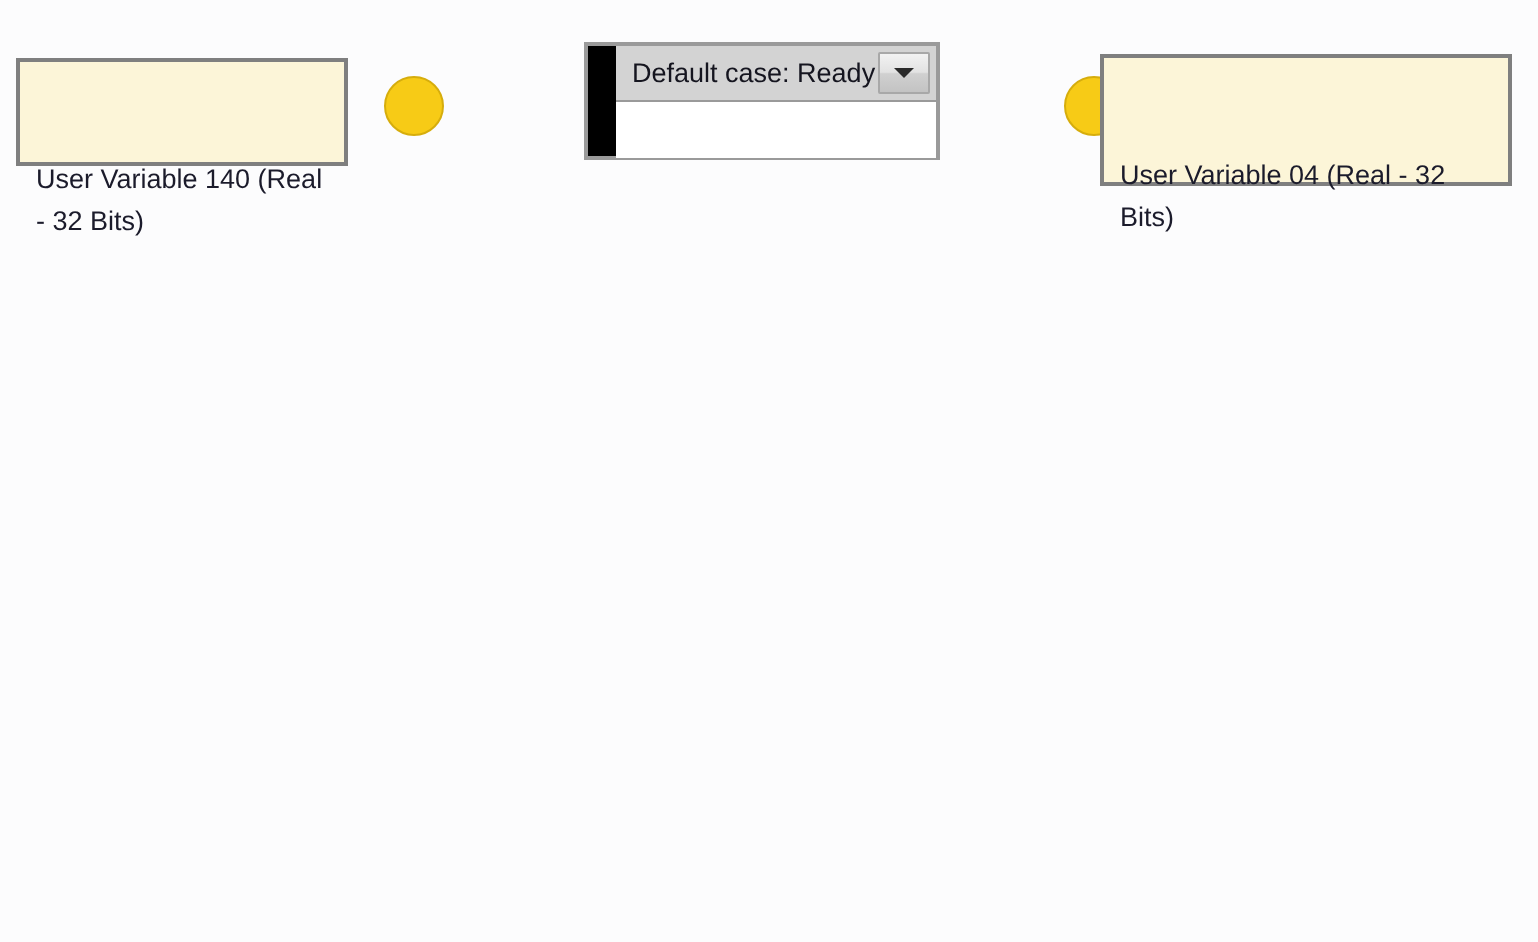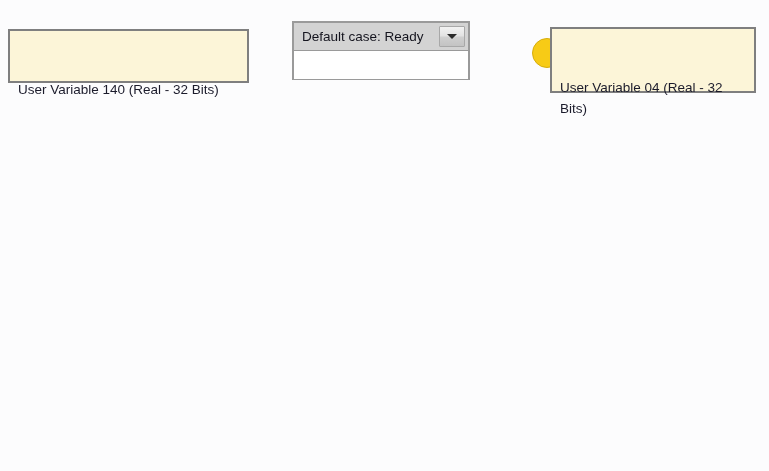--- a/index.html
+++ b/index.html
@@ -51,21 +51,21 @@
     background: #f7cb16;
     border: 1px solid #d6ad0c;
     box-sizing: border-box;
     z-index: 1;
   }
 
   
   #node-left {
     left: 8px;
     top: 29px;
-    width: 241px;
+    width: 166px;
     height: 54px;
   }
   #pin-left {
     left: 192px;
     top: 38px;
   }
 
   
   #node-right {
     left: 550px;
@@ -80,22 +80,23 @@
 
   
   #case-panel {
     position: absolute;
     left: 292px;
     top: 21px;
     width: 178px;
     height: 59px;
     box-sizing: border-box;
     border: 2px solid #9a9a9a;
-    background: #0c4a6e;
+    background: #000000;
     z-index: 2;
+    padding-left: 14px;
   }
 
   .case-header {
     position: relative;
     box-sizing: border-box;
     height: 28px;
     background: #d3d3d3;
     border-bottom: 1px solid #9a9a9a;
     display: flex;
     align-items: center;

